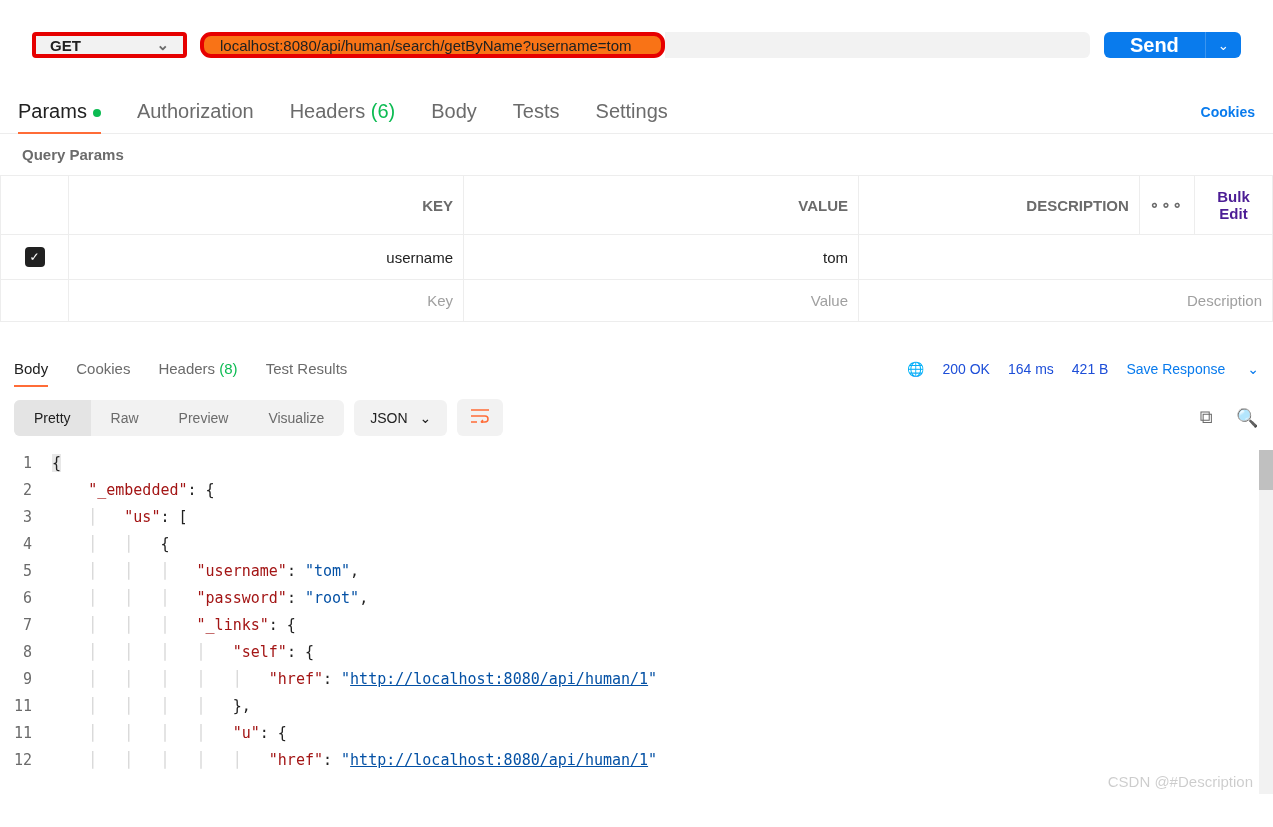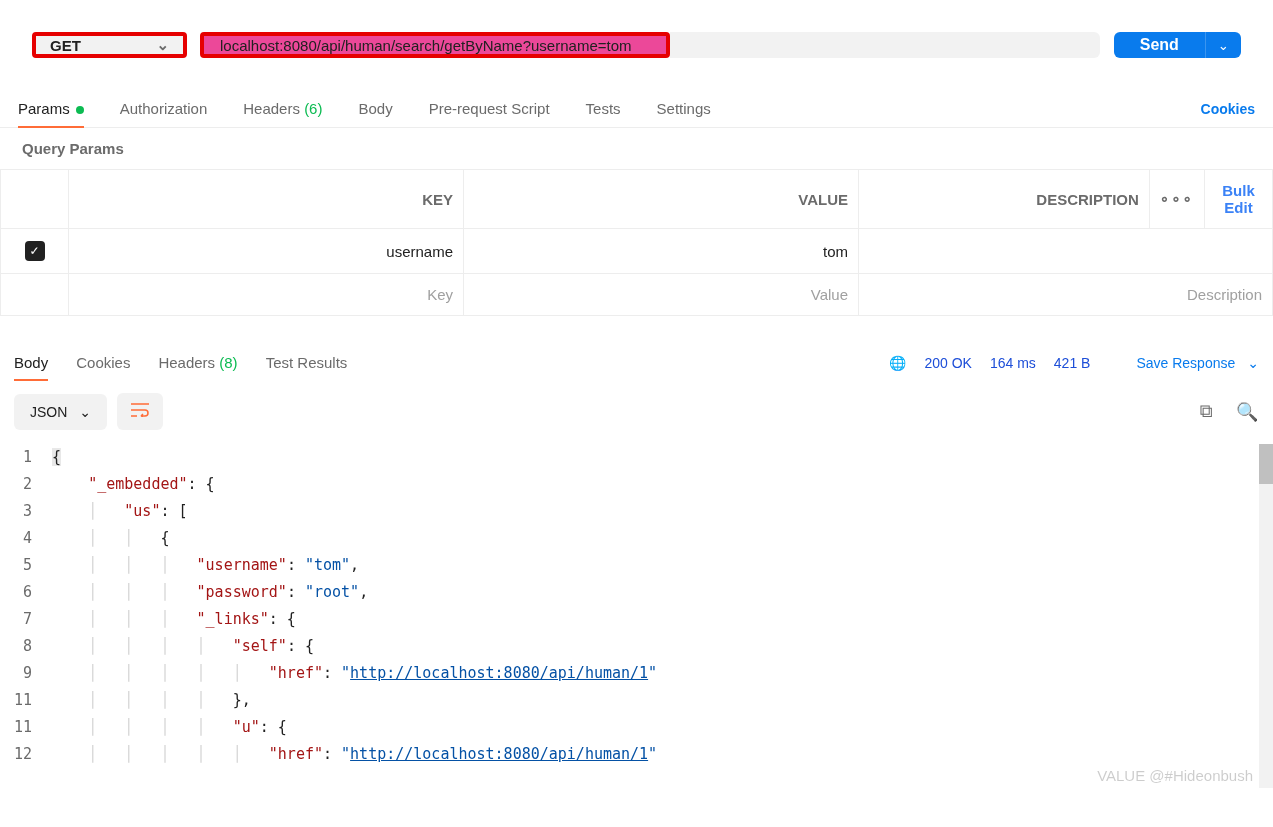--- a/index.html
+++ b/index.html
@@ -1,27 +1,27 @@
 <!DOCTYPE html>
 <html><head>
 <meta charset="utf-8">
 <style>
 * { box-sizing: border-box; margin: 0; padding: 0; }
 body { font-family: -apple-system, BlinkMacSystemFont, "Segoe UI", Arial, sans-serif; font-size: 14px; color: #212121; background: #fff; width: 1273px; }
 .request-bar { display: flex; padding: 32px; gap: 0; align-items: stretch; }
 .method-select { display: flex; align-items: center; background: #f2f2f2; border: 4px solid #e60000; border-radius: 4px; padding: 0 14px; font-weight: 600; font-size: 15px; color: #212121; width: 155px; justify-content: space-between; }
 .method-select .chev { color: #6b6b6b; }
-.url-wrapper { flex: 1; display: flex; align-items: center; background: #ec4899; border: 4px solid #e60000; border-radius: 4px; padding: 0 16px; font-size: 15px; color: #212121; margin-left: 13px; margin-right: 0; max-width: 625px; }
+.url-wrapper { flex: 1; display: flex; align-items: center; background: #f97316; border: 4px solid #e60000; border-radius: 11px; padding: 0 16px; font-size: 15px; color: #212121; margin-left: 13px; margin-right: 0; max-width: 625px; }
 .url-input { border: none; background: transparent; width: 100%; font-size: 15px; color: #212121; outline: none; }
 .url-spacer { flex: 1; background: #f2f2f2; border-radius: 0 6px 6px 0; margin-right: 14px; }
 .send-btn-group { display: flex; }
-.send-btn { background: #097bed; color: #fff; border: none; padding: 0 26px; font-size: 16px; font-weight: 600; border-radius: 6px 0 0 6px; cursor: pointer; }
+.send-btn { background: #097bed; color: #fff; border: none; padding: 0 26px; font-size: 20px; font-weight: 600; border-radius: 6px 0 0 6px; cursor: pointer; }
 .send-dropdown { background: #097bed; color: #fff; border: none; border-left: 1px solid rgba(255,255,255,.2); padding: 0 12px; border-radius: 0 6px 6px 0; cursor: pointer; display: flex; align-items: center; }
 .tabs { display: flex; align-items: center; padding: 0 18px; border-bottom: 1px solid #ededed; }
-.tab { padding: 10px 0; margin-right: 36px; font-size: 15px; color: #6b6b6b; cursor: pointer; position: relative; }
+.tab { padding: 10px 0; margin-right: 36px; font-size: 20px; color: #6b6b6b; cursor: pointer; position: relative; }
 .tab.active { color: #212121; }
 .tab.active::after { content: ''; position: absolute; left: 0; right: 0; bottom: -1px; height: 2px; background: #ff6c37; }
 .tab .dot { display: inline-block; width: 8px; height: 8px; border-radius: 50%; background: #0cbb52; margin-left: 6px; vertical-align: middle; }
 .tab .count { color: #0cbb52; }
 .tabs-right { margin-left: auto; color: #097bed; font-weight: 600; cursor: pointer; padding: 10px 0; }
 .subheading { padding: 12px 22px; font-weight: 600; color: #6b6b6b; font-size: 15px; }
 .params-table { width: 100%; border-collapse: collapse; }
 .params-table th, .params-table td { border: 1px solid #ededed; padding: 12px 10px; text-align: right; font-size: 15px; font-weight: 400; }
 .params-table th { color: #6b6b6b; font-weight: 600; }
 .check-col { width: 68px; text-align: center !important; }
@@ -33,21 +33,21 @@
 .dots { letter-spacing: 2px; color: #6b6b6b; }
 .response-section { margin-top: 30px; }
 .response-tabs { display: flex; align-items: center; padding: 0 14px; border-bottom: 0; }
 .rtab { padding: 8px 0; margin-right: 28px; font-size: 15px; color: #6b6b6b; cursor: pointer; position: relative; }
 .rtab.active { color: #212121; }
 .rtab.active::after { content: ''; position: absolute; left: 0; right: 0; bottom: -2px; height: 2px; background: #ff6c37; }
 .rtab .count { color: #0cbb52; }
 .response-meta { margin-left: auto; display: flex; align-items: center; gap: 18px; font-size: 14px; }
 .globe { color: #6b6b6b; }
 .status-ok { color: #1d4ed8; }
-.save-response { color: #097bed; font-weight: 500; cursor: pointer; display: flex; align-items: center; gap: 12px; margin-left: 28px; }
+.save-response { color: #097bed; font-weight: 500; cursor: pointer; display: flex; align-items: center; gap: 22px; }
 .response-toolbar { display: flex; align-items: center; padding: 14px; gap: 10px; }
 .view-tabs { display: flex; background: #f2f2f2; border-radius: 6px; overflow: hidden; }
 .view-tab { padding: 10px 20px; font-size: 14px; cursor: pointer; color: #6b6b6b; }
 .view-tab.active { background: #e4e4e4; color: #212121; }
 .format-select { background: #f2f2f2; border-radius: 6px; padding: 10px 16px; display: flex; align-items: center; gap: 12px; cursor: pointer; color: #212121; }
 .wrap-btn { background: #f2f2f2; border-radius: 6px; padding: 10px 14px; cursor: pointer; color: #ff6c37; }
 .toolbar-right { margin-left: auto; display: flex; gap: 24px; color: #6b6b6b; }
 .toolbar-right span { cursor: pointer; font-size: 18px; }
 .code-view { display: flex; font-family: Consolas, Monaco, monospace; font-size: 15px; padding: 0 14px 20px; position: relative; }
 .line-numbers { text-align: right; color: #6b6b6b; padding-right: 20px; user-select: none; }
@@ -86,37 +86,36 @@
 
 <div class="tabs">
   <div class="tab active">
     <span>Params</span><span class="dot"></span>
   </div>
   <div class="tab">Authorization</div>
   <div class="tab">
     <span>Headers </span><span class="count">(6)</span>
   </div>
   <div class="tab">Body</div>
-  <div class="tab">Pre-request Script</div>
   <div class="tab">Tests</div>
   <div class="tab">Settings</div>
   <div class="tabs-right">Cookies</div>
 </div>
 
 <div class="subheading">Query Params</div>
 
 <table class="params-table">
   <tbody>
       <tr>
     <th class="check-col"></th>
     <th class="key-col">KEY</th>
     <th class="value-col">VALUE</th>
     <th>DESCRIPTION</th>
     <th class="actions-col"><span class="dots">∘∘∘</span></th>
-    <th class="actions-col" style="width:68px;font-weight:600;color:#3b82f6">Bulk Edit</th>
+    <th class="actions-col" style="width:78px;font-weight:600;color:#4c1d95">Bulk Edit</th>
   </tr>
   <tr>
     <td class="check-col"><span class="chk">✓</span></td>
     <td>username</td>
     <td>tom</td>
     <td colspan="3"></td>
   </tr>
   <tr>
     <td class="check-col"></td>
     <td class="placeholder">Key</td>
@@ -140,20 +139,26 @@
       <span class="status-ok">164 ms</span>
       <span class="status-ok">421 B</span>
       <span class="save-response">
         <span>Save Response</span>
         <span>⌄</span>
       </span>
     </div>
   </div>
 
   <div class="response-toolbar">
+    <div class="view-tabs">
+      <div class="view-tab active">Pretty</div>
+      <div class="view-tab">Raw</div>
+      <div class="view-tab">Preview</div>
+      <div class="view-tab">Visualize</div>
+    </div>
     <div class="format-select">
       <span>JSON</span>
       <span>⌄</span>
     </div>
     <div class="wrap-btn">
       <svg width="18" height="14" viewBox="0 0 18 14">
           <path d="M0 1h18M0 7h14a3 3 0 010 6h-4m0 0l2-2m-2 2l2 2M0 13h6" stroke="#ff6c37" stroke-width="1.5" fill="none"></path>
         </svg>
     </div>
     <div class="toolbar-right">
@@ -187,15 +192,15 @@
       <div>    <span class="guide">│   │   │</span>   <span class="tok-key">"_links"</span><span class="tok-punc">: {</span></div>
       <div>    <span class="guide">│   │   │   │</span>   <span class="tok-key">"self"</span><span class="tok-punc">: {</span></div>
       <div>    <span class="guide">│   │   │   │   │</span>   <span class="tok-key">"href"</span><span class="tok-punc">: </span><span class="tok-str">"<span class="tok-link">http://localhost:8080/api/human/1</span>"</span></div>
       <div>    <span class="guide">│   │   │   │</span>   <span class="tok-punc">},</span></div>
       <div>    <span class="guide">│   │   │   │</span>   <span class="tok-key">"u"</span><span class="tok-punc">: {</span></div>
       <div>    <span class="guide">│   │   │   │   │</span>   <span class="tok-key">"href"</span><span class="tok-punc">: </span><span class="tok-str">"<span class="tok-link">http://localhost:8080/api/human/1</span>"</span></div>
     </div>
     <div class="scrollbar-track">
         <div class="scrollbar-thumb"></div>
       </div>
-    <div class="watermark">VALUE @#Hideonbush</div>
+    <div class="watermark">CSDN @#Description</div>
   </div>
 </div>
 
 </body></html>

